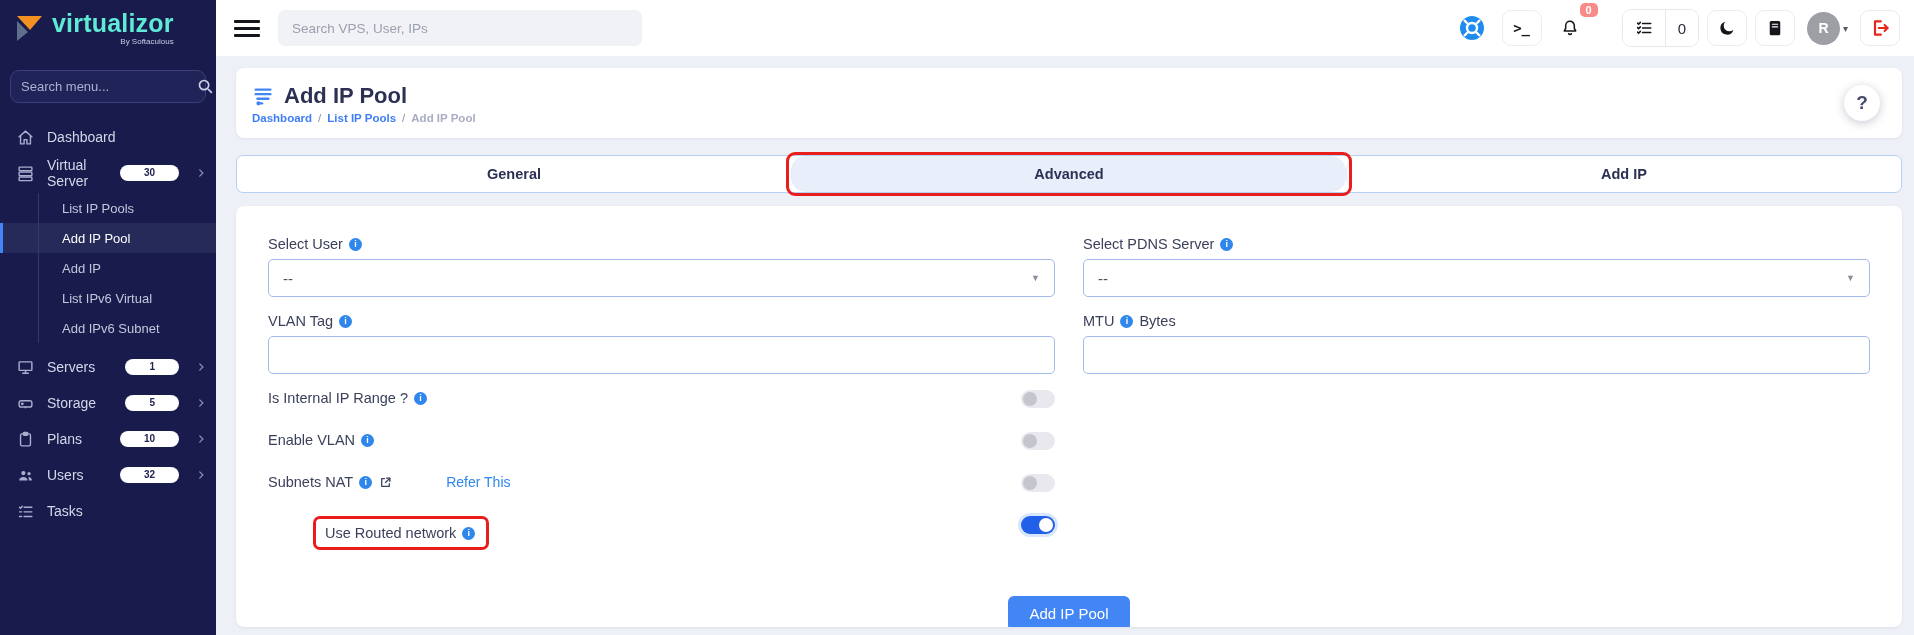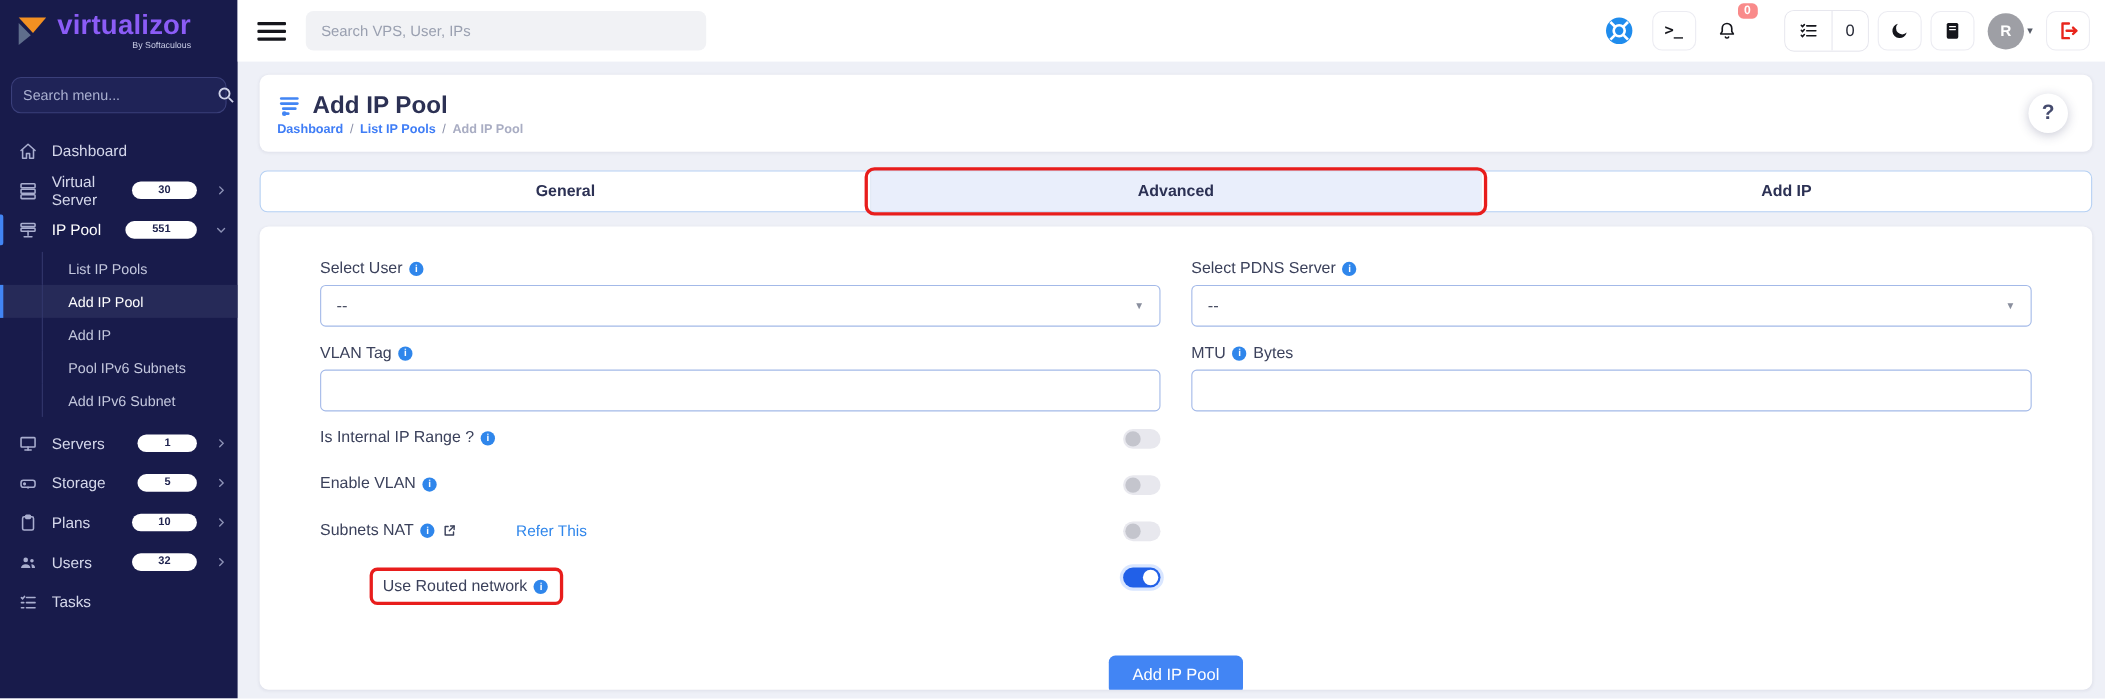--- a/index.html
+++ b/index.html
@@ -3,21 +3,21 @@
 <meta charset="utf-8">
 <style>
   * { margin:0; padding:0; box-sizing:border-box; }
   html,body { width:1914px; height:635px; overflow:hidden; font-family:"Liberation Sans", sans-serif; }
   body { display:flex; background:#eef0f7; }
 
   
   .sidebar { width:216px; min-width:216px; background:#181b4b; color:#d4d7ea; display:flex; flex-direction:column; }
   .logo-row { height:56px; display:flex; align-items:center; padding:0 14px; gap:8px; }
   .logo-text { display:flex; flex-direction:column; line-height:1; }
-  .brand-name { font-size:25px; font-weight:700; color:#8b5cf6; letter-spacing:.2px;text-align:center; }
+  .brand-name { font-size:25px; font-weight:700; color:#5eead4; letter-spacing:.2px;text-align:center; }
   .brand-tag { font-size:8px; color:#c9cde6; align-self:flex-end; margin-top:2px; }
   .side-search { margin:14px 10px 16px 10px; height:33px; background:#1f2357; border:1px solid #3a3f7a; border-radius:9px; display:flex; align-items:center; padding:0 10px; }
   .side-search input { flex:1; background:transparent; border:none; outline:none; color:#c3c7e2; font-size:13px; font-family:inherit; }
   .side-search input::placeholder { color:#aab0d0; }
   .nav { flex:1; overflow:hidden; }
   .nav-item { height:36px; display:flex; align-items:center; gap:13px; padding:0 10px 0 17px; font-size:14px; color:#d4d7ea; cursor:pointer; position:relative; }
   .nav-item .nav-label { flex:1; }
   .nav-item.active-parent { color:#ffffff; }
   .nav-item.active-parent::before { content:""; position:absolute; left:0; top:4px; bottom:4px; width:3px; background:#4285f4; border-radius:0 2px 2px 0; }
   .nav-icon { width:17px; height:17px; color:#a9aecf; flex:none; }
@@ -60,27 +60,27 @@
   .title-row { display:flex; align-items:center; gap:10px; }
   .page-title { font-size:22px; font-weight:700; color:#2c3154; }
   .breadcrumb { margin-top:3px; font-size:11.5px; display:flex; gap:6px; align-items:center; }
   .breadcrumb .crumb-link { color:#3f7df6; font-weight:700; cursor:pointer; }
   .breadcrumb .crumb-sep { color:#8a8fa8; }
   .breadcrumb .crumb-current { color:#a9adc3; font-weight:600; }
   .help-btn { margin-left:auto; width:36px; height:36px; border-radius:50%; background:#ffffff; box-shadow:0 2px 10px rgba(40,45,90,.25); display:flex; align-items:center; justify-content:center; font-size:19px; font-weight:700; color:#454b6e; cursor:pointer; }
 
   
   .tabbar { position:relative; margin-top:17px; height:38px; background:#ffffff; border:1px solid #b5d0f3; border-radius:7px; display:flex; }
-  .tab { flex:1; display:flex; align-items:center; justify-content:center; font-size:14.5px; font-weight:600; color:#2c3154; cursor:pointer; }
+  .tab { flex:1; display:flex; align-items:center; justify-content:center; font-size:14.5px; font-weight:600; color:#2c3154; cursor:pointer;border-radius:15px; }
   .tab + .tab { border-left:1px solid #e3e9f6; }
   .tab.tinted { background:#e9eefb; }
   .tab-annotation { position:absolute; left:calc(33.333% - 6px); top:-4px; width:calc(33.333% + 12px); height:calc(100% + 8px); border:3px solid #e81d1c; border-radius:9px; pointer-events:none; }
 
   
-  .form-card { flex:1; margin-top:13px; padding:30px 55px; overflow:hidden; }
+  .form-card { flex:1; margin-top:13px; padding:30px 32px; overflow:hidden; }
   .form-grid { display:grid; grid-template-columns:1fr 1fr; column-gap:28px; }
   .field { margin-bottom:16px; }
   .field-label { display:flex; align-items:center; gap:6px; font-size:14.5px; font-weight:500; color:#3b415b; margin-bottom:7px; }
   .info-dot { width:13px; height:13px; min-width:13px; border-radius:50%; background:#2f86eb; color:#ffffff; font-size:9px; font-weight:700; display:inline-flex; align-items:center; justify-content:center; font-style:normal; }
   .select-box { height:38px; border:1px solid #a3b9e8; border-radius:5px; display:flex; align-items:center; padding:0 14px; cursor:pointer; background:#fff; }
   .select-value { flex:1; font-size:15px; color:#4a4f63; }
   .select-caret { font-size:9px; color:#8a8f9e; }
   .text-input { width:100%; height:38px; border:1px solid #a3b9e8; border-radius:5px; padding:0 12px; font-size:15px; color:#3b415b; outline:none; background:#fff; font-family:inherit; }
 
   .toggle-row { grid-column:1; display:flex; align-items:flex-start; justify-content:space-between; height:42px; }
@@ -134,46 +134,33 @@
           <rect x="3" y="10" width="18" height="5" rx="1"></rect>
           <rect x="3" y="17" width="18" height="5" rx="1"></rect>
         </svg>
       <span class="nav-label">Virtual Server</span>
       <span class="badge">30</span>
       <svg class="chev" viewBox="0 0 16 16" fill="none" stroke="currentColor" stroke-width="2" stroke-linecap="round">
           <path d="M6 3l5 5-5 5"></path>
         </svg>
     </div>
 
-    <div class="nav-item active-parent">
-      <svg class="nav-icon" viewBox="0 0 24 24" fill="none" stroke="currentColor" stroke-width="2" stroke-linecap="round">
-          <rect x="3" y="3" width="18" height="4" rx="1"></rect>
-          <rect x="3" y="9" width="18" height="4" rx="1"></rect>
-          <path d="M12 13v5"></path>
-          <path d="M7 20h10"></path>
-        </svg>
-      <span class="nav-label">IP Pool</span>
-      <span class="badge">551</span>
-      <svg class="chev" viewBox="0 0 16 16" fill="none" stroke="currentColor" stroke-width="2" stroke-linecap="round">
-          <path d="M3 6l5 5 5-5"></path>
-        </svg>
-    </div>
 
     <div class="submenu">
       <div class="submenu-item">
           <span>List IP Pools</span>
         </div>
       <div class="submenu-item active">
           <span>Add IP Pool</span>
         </div>
       <div class="submenu-item">
           <span>Add IP</span>
         </div>
       <div class="submenu-item">
-          <span>Pool IPv6 Subnets</span>
+          <span>List IPv6 Virtual</span>
         </div>
       <div class="submenu-item">
           <span>Add IPv6 Subnet</span>
         </div>
     </div>
 
     <div class="nav-item">
       <svg class="nav-icon" viewBox="0 0 24 24" fill="none" stroke="currentColor" stroke-width="2" stroke-linecap="round">
           <rect x="3" y="4" width="18" height="12" rx="1"></rect>
           <path d="M12 16v4"></path>

